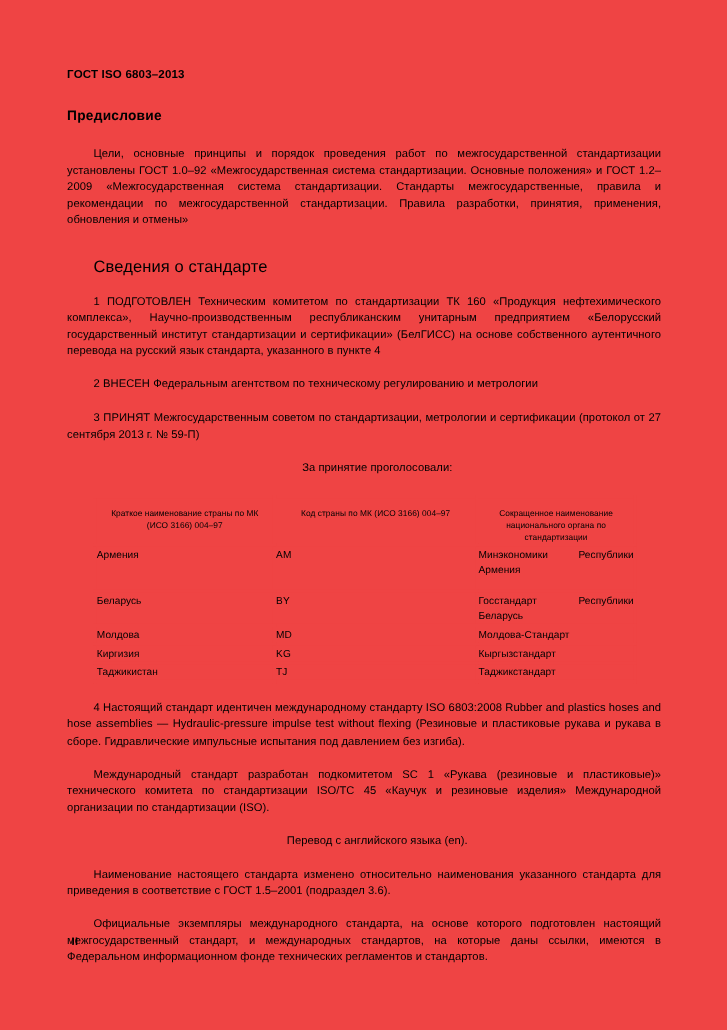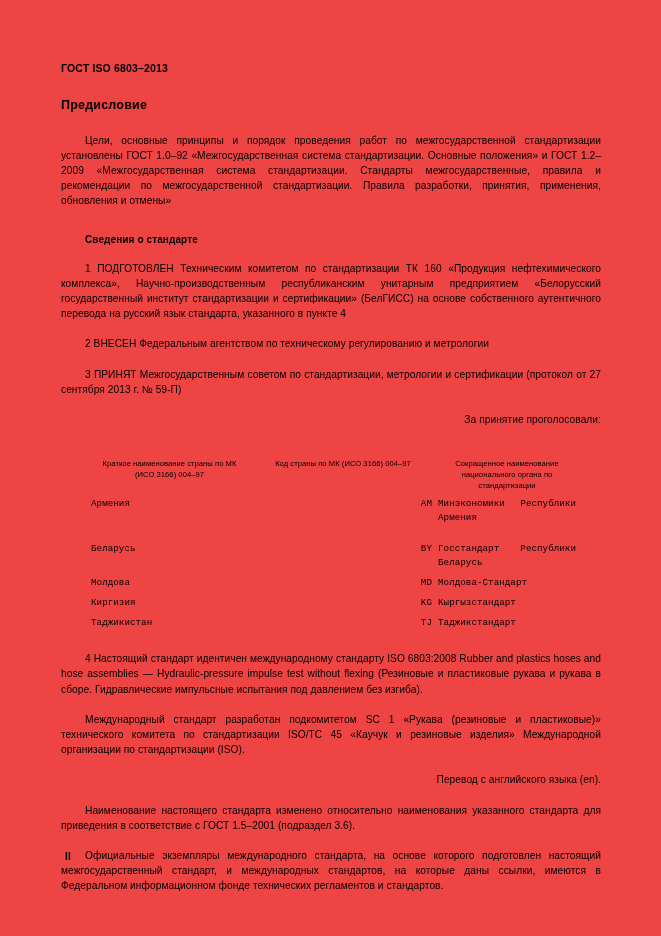--- a/index.html
+++ b/index.html
@@ -40,58 +40,58 @@
   
   .doc-title {
     text-align: left;
     font-size: 12.5px;
     font-weight: bold;
     letter-spacing: 0.2px;
     margin-top: 23px;
     line-height: 1.2;
   }
   .section-heading {
-    font-size: 10px;
-    font-weight: bold;
+    font-size: 15px;
+    font-weight: normal;
     letter-spacing: 0.1px;
     margin-top: 25px;
     margin-left: 24px;
     line-height: 1.2;
   }
 
   
   p.para {
     font-size: 10.2px;
     line-height: 15.2px;
     text-align: justify;
     text-indent: 24px;
     margin: 0;
     letter-spacing: 0.05px;
     -webkit-hyphens: none;
     hyphens: none;
   }
   p.para.first { margin-top: 20px; }
   p.para.gap   { margin-top: 15px; }
-  p.para.nojust { text-align: right; }
+  p.para.nojust { text-align: center; }
 
   
   .vote-table-wrap {
     margin-top: 17px;
     margin-left: 24px;
     width: 493px;
   }
   table.vote-table {
     width: 493px;
     border-collapse: collapse;
     table-layout: fixed;
     border: 1px solid #000;
   }
   table.vote-table td,
   table.vote-table th {
-    border: 6px solid #ef4444;
+    border: 3px solid #ef4444;
     vertical-align: top;
     padding: 0;
   }
   .col-country { width: 163px; }
   .col-code    { width: 184px; }
   .col-body    { width: 144px; }
 
   table.vote-table thead td {
     height: 38px;
     font-size: 7.6px;
@@ -100,29 +100,28 @@
     letter-spacing: 0.05px;
   }
   .th-inner {
     padding: 8px 6px 0 6px;
   }
 
   table.vote-table tbody td {
     font-size: 9.2px;
     line-height: 14px;
     letter-spacing: 0.05px;
-    font-family: Liberation Mono, monospace;
   }
   .cell-country {
     padding: 10px 0 10px 12px;
     text-align: left;
   }
   .cell-code {
     padding: 10px 0 10px 0;
-    text-align: right;
+    text-align: left;
   }
   .cell-body {
     padding: 10px 8px 10px 12px;
     text-align: justify;
     text-indent: 0;
   }
   .cell-body.tall { padding-bottom: 11px; }
 
   
   .folio {

